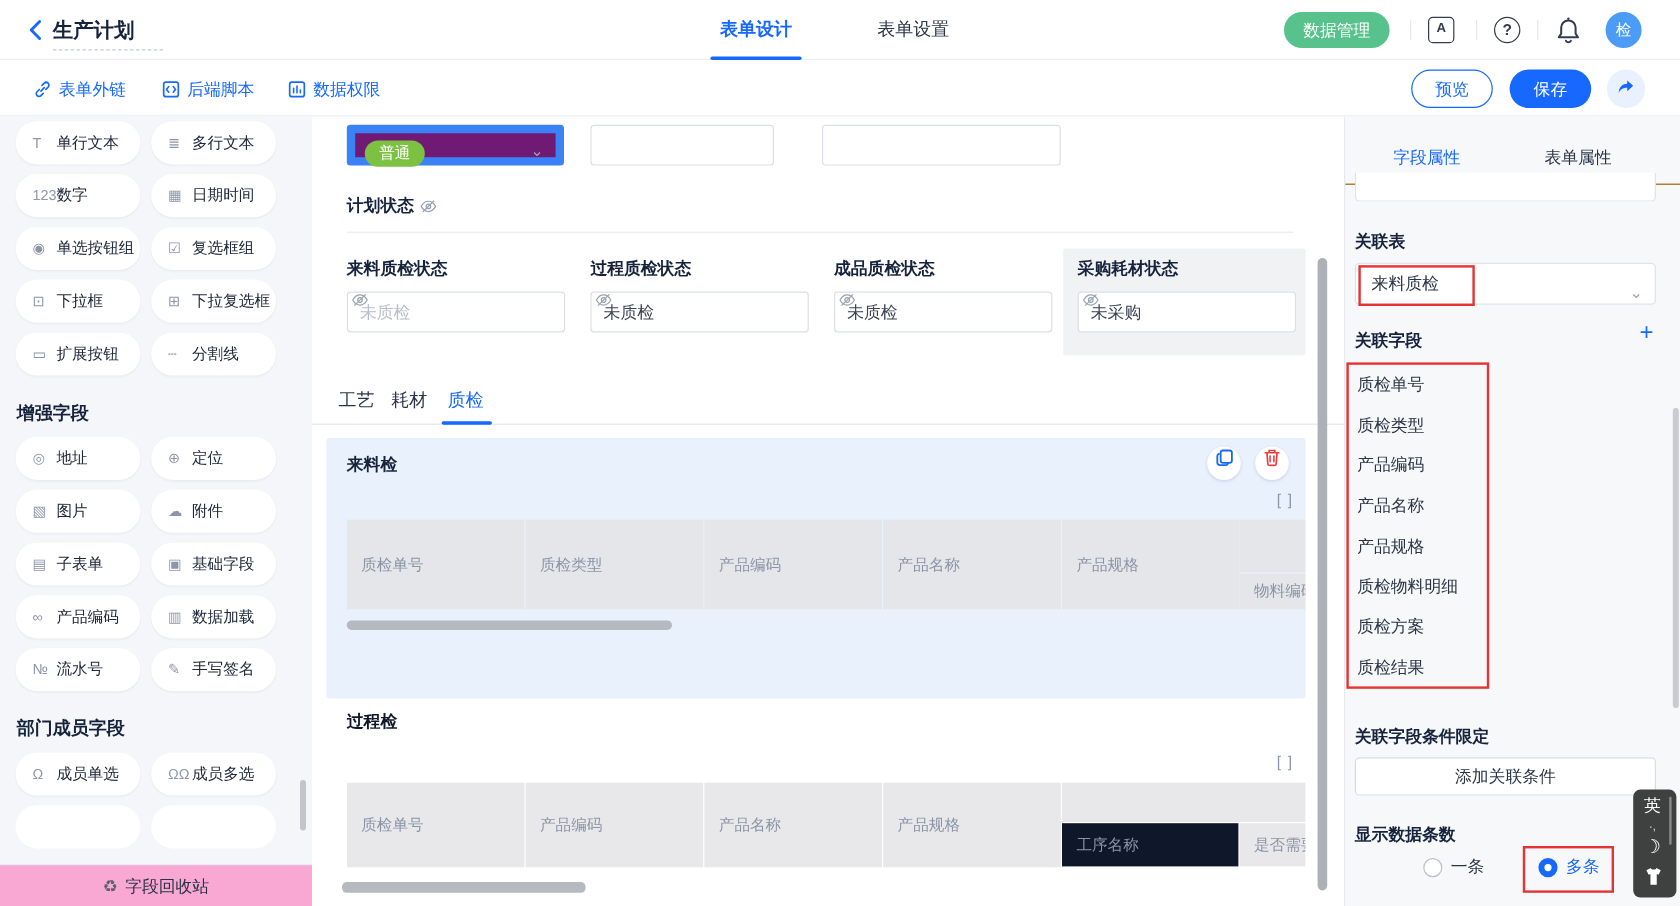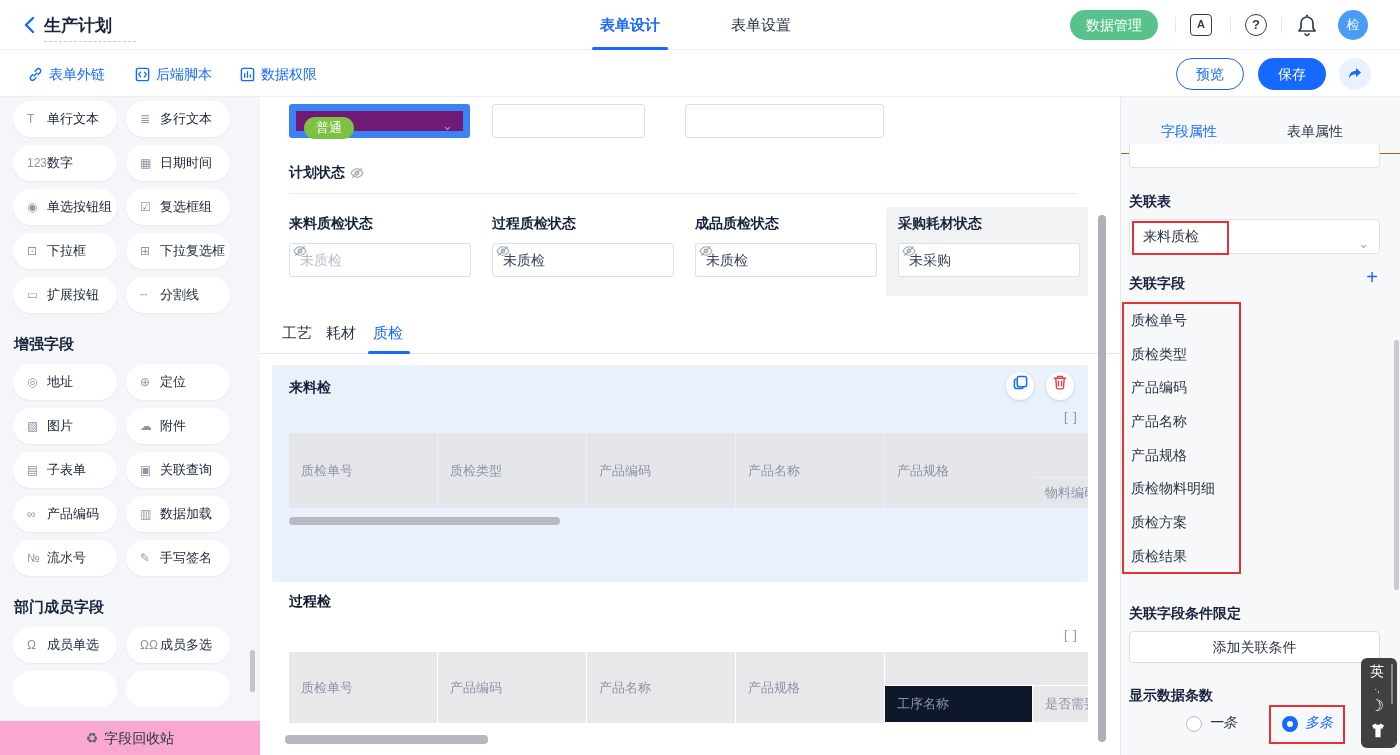--- a/index.html
+++ b/index.html
@@ -83,21 +83,21 @@
   .p-tab-underline { position:absolute; left:40px; top:42px; width:78px; height:3px; background:#1668ff; border-radius:2px; }
   .p-input-cut { position:absolute; left:8px; top:47px; width:251px; height:24px; background:#fff; border:1px solid #e0e3e9; border-top:none; border-radius:0 0 4px 4px; }
   .p-label { position:absolute; left:8px; font-size:14px; font-weight:bold; color:#17233d; }
   .p-select { position:absolute; left:8px; top:122px; width:251px; height:35px; background:#fff; border:1px solid #dfe3e8; border-radius:4px; line-height:33px; padding-left:13px; font-size:14px; color:#2b3445; cursor:pointer; }
   .red-box { position:absolute; border:2px solid #e53333; z-index:10; pointer-events:none; }
   .plus-ic { position:absolute; right:22px; top:170px; font-size:20px; color:#1668ff; cursor:pointer; line-height:20px; }
   .rf-list { position:absolute; left:3px; top:207px; width:115px; }
   .rf-item { height:33.7px; line-height:33.7px; padding-left:7px; font-size:14px; color:#2b3445; white-space:nowrap; cursor:pointer; }
   .p-btn { position:absolute; left:8px; top:534px; width:251px; height:32px; background:#fff; border:1px solid #d9dde3; border-radius:4px; text-align:center; line-height:30px; font-size:14px; color:#2b3445; cursor:pointer; }
   .radio-row { position:absolute; left:0; top:617px; width:280px; height:22px; }
-  .radio { position:absolute; display:flex; align-items:flex-end; cursor:pointer;font-style:italic; }
+  .radio { position:absolute; display:flex; align-items:center; cursor:pointer; }
   .r-circle { width:16px; height:16px; border-radius:50%; border:1px solid #b9c0cc; background:#fff; flex:none; }
   .r-circle.sel { border:5px solid #1668ff; }
   .r-label { margin-left:7px; font-size:14px; color:#2b3445; }
   .r-label.sel { color:#1668ff; }
   .panel-scroll { position:absolute; left:273px; top:243px; width:5px; height:250px; background:#c8cbd1; border-radius:3px; }
 
   
   .ime { position:absolute; left:1361px; top:658px; width:36px; height:90px; background:#3f4040; border-radius:6px; z-index:40; color:#fff; }
   .ime .lang { position:absolute; left:0; top:5px; width:32px; text-align:center; font-size:14px; }
   .ime .punct { position:absolute; left:0; top:26px; width:32px; text-align:center; font-size:9px; color:#e8e8e8; }
@@ -244,21 +244,21 @@
             <span class="fl">附件</span>
           </span>
 
         <span class="field-pill" style="display:inline-flex">
             <span class="fi">▤</span>
             <span class="fl">子表单</span>
           </span>
 
         <span class="field-pill" style="display:inline-flex">
             <span class="fi">▣</span>
-            <span class="fl">关联查询</span>
+            <span class="fl">基础字段</span>
           </span>
 
         <span class="field-pill" style="display:inline-flex">
             <span class="fi">∞</span>
             <span class="fl">产品编码</span>
           </span>
 
         <span class="field-pill" style="display:inline-flex">
             <span class="fi">▥</span>
             <span class="fl">数据加载</span>

